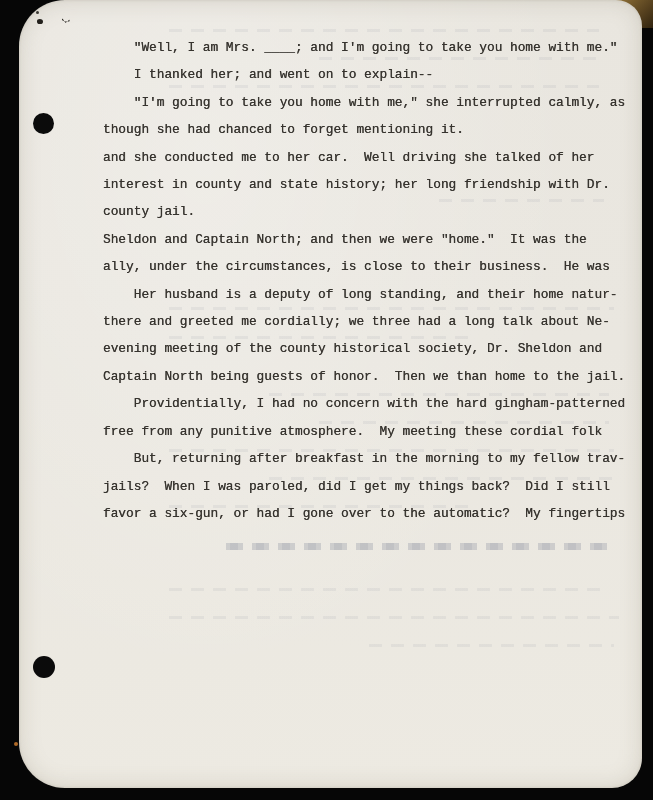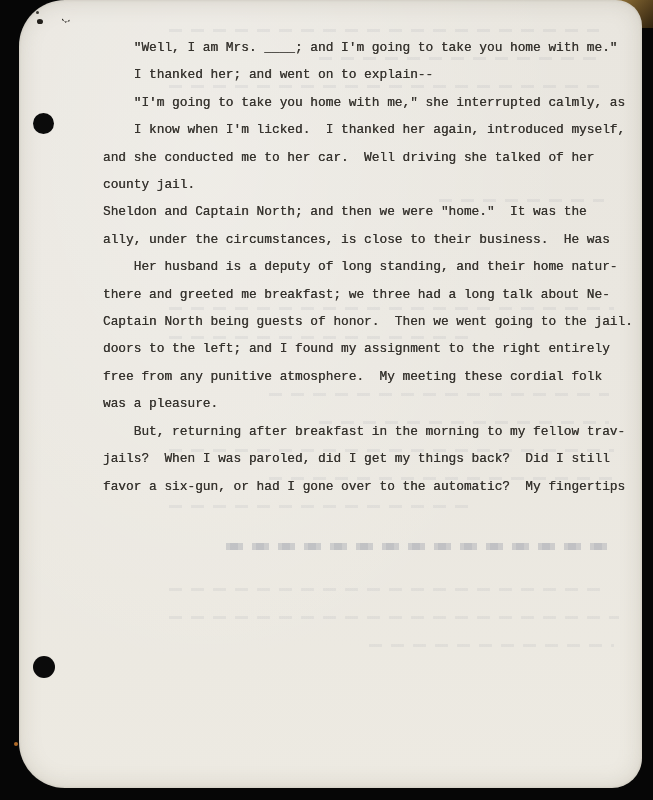--- a/index.html
+++ b/index.html
@@ -143,29 +143,30 @@
   <div class="ghost-row" style="left:150px; top:505px; width:300px;"></div>
   <div class="ghost-row strong" style="left:207px; top:543px; width:384px;"></div>
   <div class="ghost-row" style="left:150px; top:588px; width:440px;"></div>
   <div class="ghost-row" style="left:150px; top:616px; width:450px;"></div>
   <div class="ghost-row" style="left:350px; top:644px; width:245px;"></div>
 
   <div class="text-block">
     <div class="typed-line">    "Well, I am Mrs. ____; and I'm going to take you home with me."</div>
     <div class="typed-line">    I thanked her; and went on to explain--</div>
     <div class="typed-line">    "I'm going to take you home with me," she interrupted calmly, as</div>
-    <div class="typed-line">    I know when I'm licked.  I thanked her again, introduced myself,</div>
+    <div class="typed-line">though she had chanced to forget mentioning it.</div>
     <div class="typed-line">and she conducted me to her car.  Well driving she talked of her</div>
+    <div class="typed-line">interest in county and state history; her long friendship with Dr.</div>
     <div class="typed-line">county jail.</div>
     <div class="typed-line">Sheldon and Captain North; and then we were "home."  It was the</div>
     <div class="typed-line">ally, under the circumstances, is close to their business.  He was</div>
     <div class="typed-line">    Her husband is a deputy of long standing, and their home natur-</div>
-    <div class="typed-line">there and greeted me breakfast; we three had a long talk about Ne-</div>
-    <div class="typed-line">Captain North being guests of honor.  Then we went going to the jail.</div>
-    <div class="typed-line">doors to the left; and I found my assignment to the right entirely</div>
+    <div class="typed-line">there and greeted me cordially; we three had a long talk about Ne-</div>
+    <div class="typed-line">evening meeting of the county historical society, Dr. Sheldon and</div>
+    <div class="typed-line">Captain North being guests of honor.  Then we than home to the jail.</div>
+    <div class="typed-line">    Providentially, I had no concern with the hard gingham-patterned</div>
     <div class="typed-line">free from any punitive atmosphere.  My meeting these cordial folk</div>
-    <div class="typed-line">was a pleasure.</div>
     <div class="typed-line">    But, returning after breakfast in the morning to my fellow trav-</div>
     <div class="typed-line">jails?  When I was paroled, did I get my things back?  Did I still</div>
     <div class="typed-line">favor a six-gun, or had I gone over to the automatic?  My fingertips</div>
   </div>
 
 </div>
 
 </body></html>

